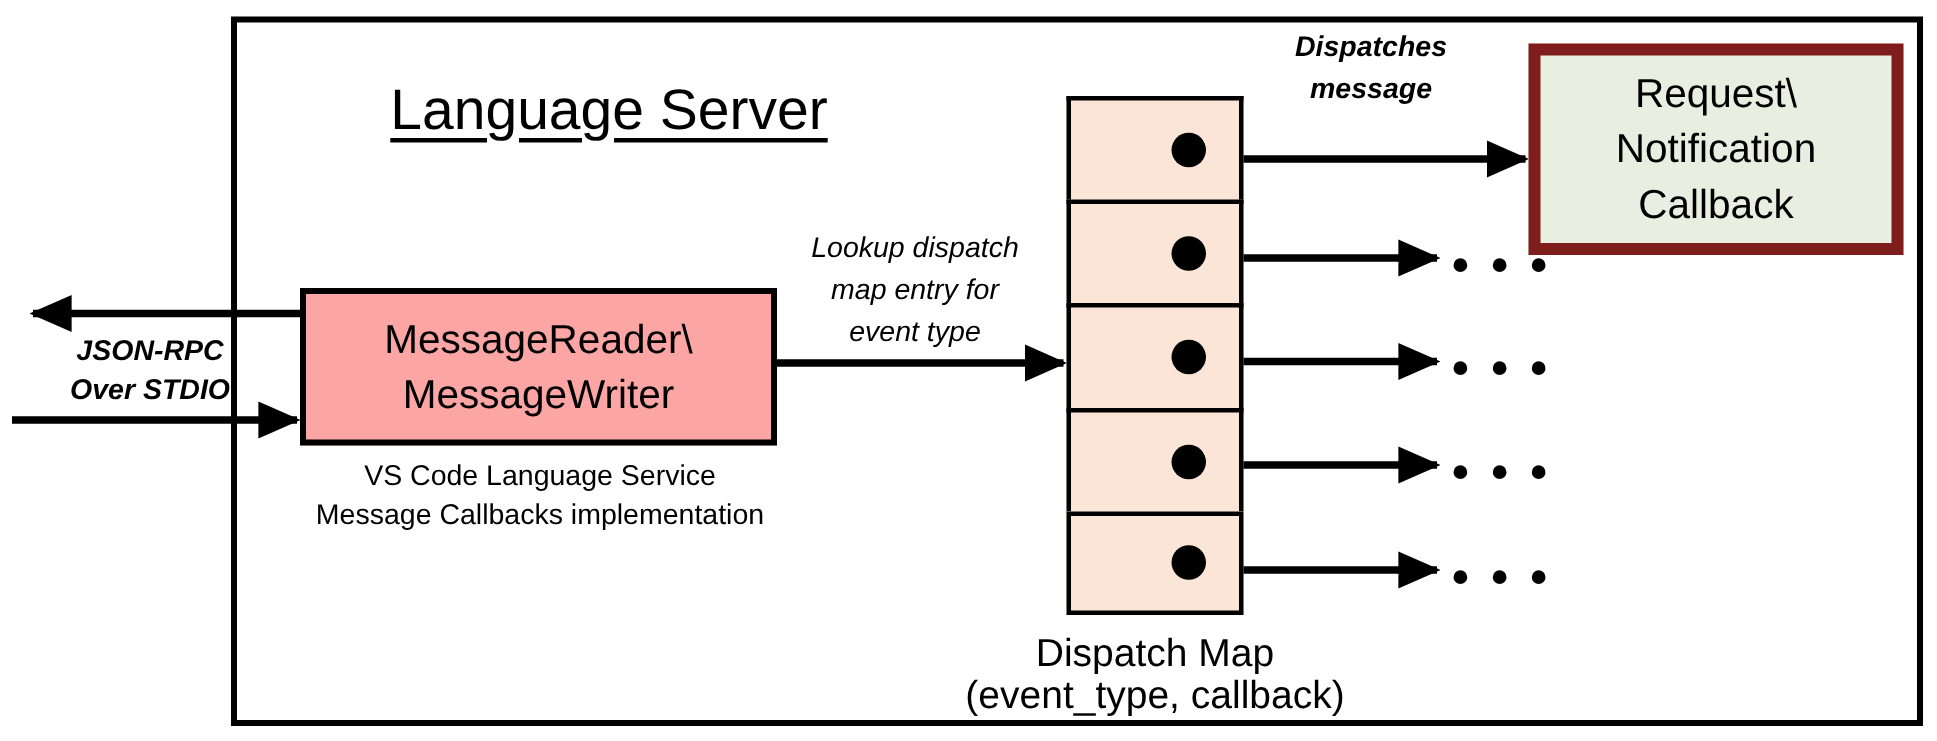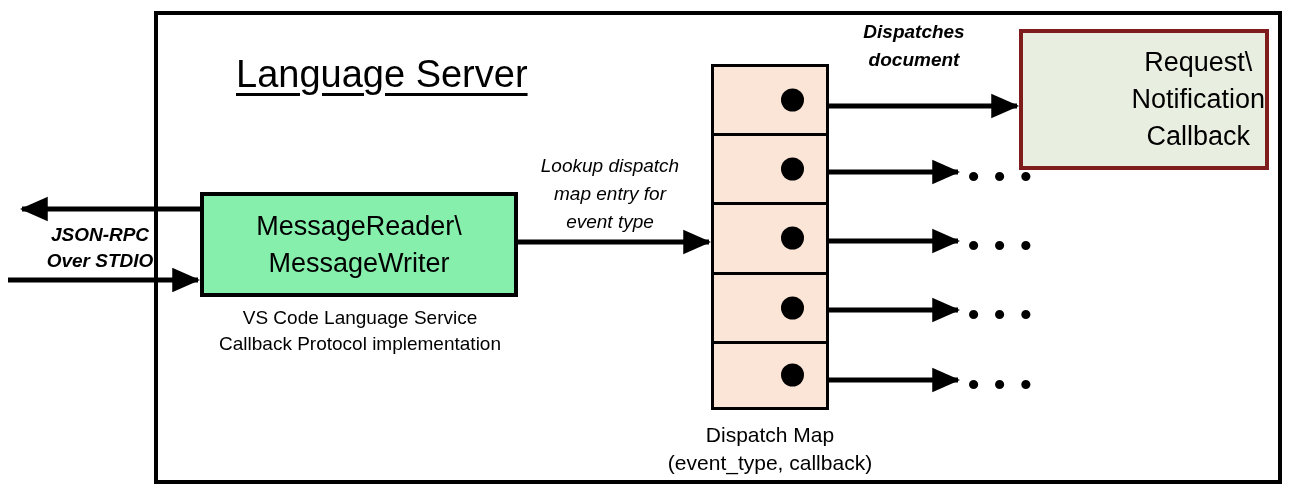--- a/index.html
+++ b/index.html
@@ -38,32 +38,33 @@
     background: transparent;
   }
 
   
   #ls-title {
     left: 236px;
     top: 50px;
     width: 340px;
     font-size: 38px;
     line-height: 48px;
+    text-align: center;
     text-decoration: underline;
     text-underline-offset: 6px;
     white-space: nowrap;
   }
 
   
   #mrw-box {
     left: 200px;
     top: 192px;
     width: 318px;
     height: 105px;
-    background: #86efac;
+    background: #fca5a5;
     border: 4px solid #000000;
     box-sizing: border-box;
     display: flex;
     align-items: center;
     justify-content: center;
   }
   #mrw-box .inner {
     font-size: 27px;
     line-height: 37px;
     text-align: center;
@@ -141,38 +142,38 @@
     transform: translateY(-50%);
     width: 23px;
     height: 23px;
     border-radius: 50%;
     background: #000000;
   }
   #dm-caption {
     left: 640px;
     top: 421px;
     width: 260px;
-    font-size: 21px;
+    font-size: 26px;
     line-height: 28px;
     text-align: center;
     white-space: pre-line;
   }
 
   
   #cb-box {
     left: 1019px;
     top: 29px;
     width: 250px;
     height: 141px;
     background: #E8EEE0;
-    border: 4px solid #7f1d1d;
+    border: 8px solid #7f1d1d;
     box-sizing: border-box;
     display: flex;
     align-items: center;
-    justify-content: flex-end;
+    justify-content: center;
   }
   #cb-box .inner {
     font-size: 27px;
     line-height: 37px;
     text-align: center;
     white-space: pre-line;
   }
   #cb-caption {
     left: 1009px;
     top: 185px;
@@ -244,28 +245,28 @@
   <div class="abs" id="ls-title">Language Server</div>
 
   <div class="abs" id="jsonrpc-label">JSON-RPC
 Over STDIO</div>
 
   <div class="abs" id="mrw-box">
     <div class="inner">MessageReader\
 MessageWriter</div>
   </div>
   <div class="abs" id="mrw-caption">VS Code Language Service
-Callback Protocol implementation</div>
+Message Callbacks implementation</div>
 
   <div class="abs" id="lookup-label">Lookup dispatch
 map entry for
 event type</div>
 
   <div class="abs" id="dispatch-label">Dispatches
-document</div>
+message</div>
 
   <div class="abs" id="dispatch-map">
     <div class="dm-cell">
       <span class="dm-dot"></span>
     </div>
     <div class="dm-cell">
       <span class="dm-dot"></span>
     </div>
     <div class="dm-cell">
       <span class="dm-dot"></span>

